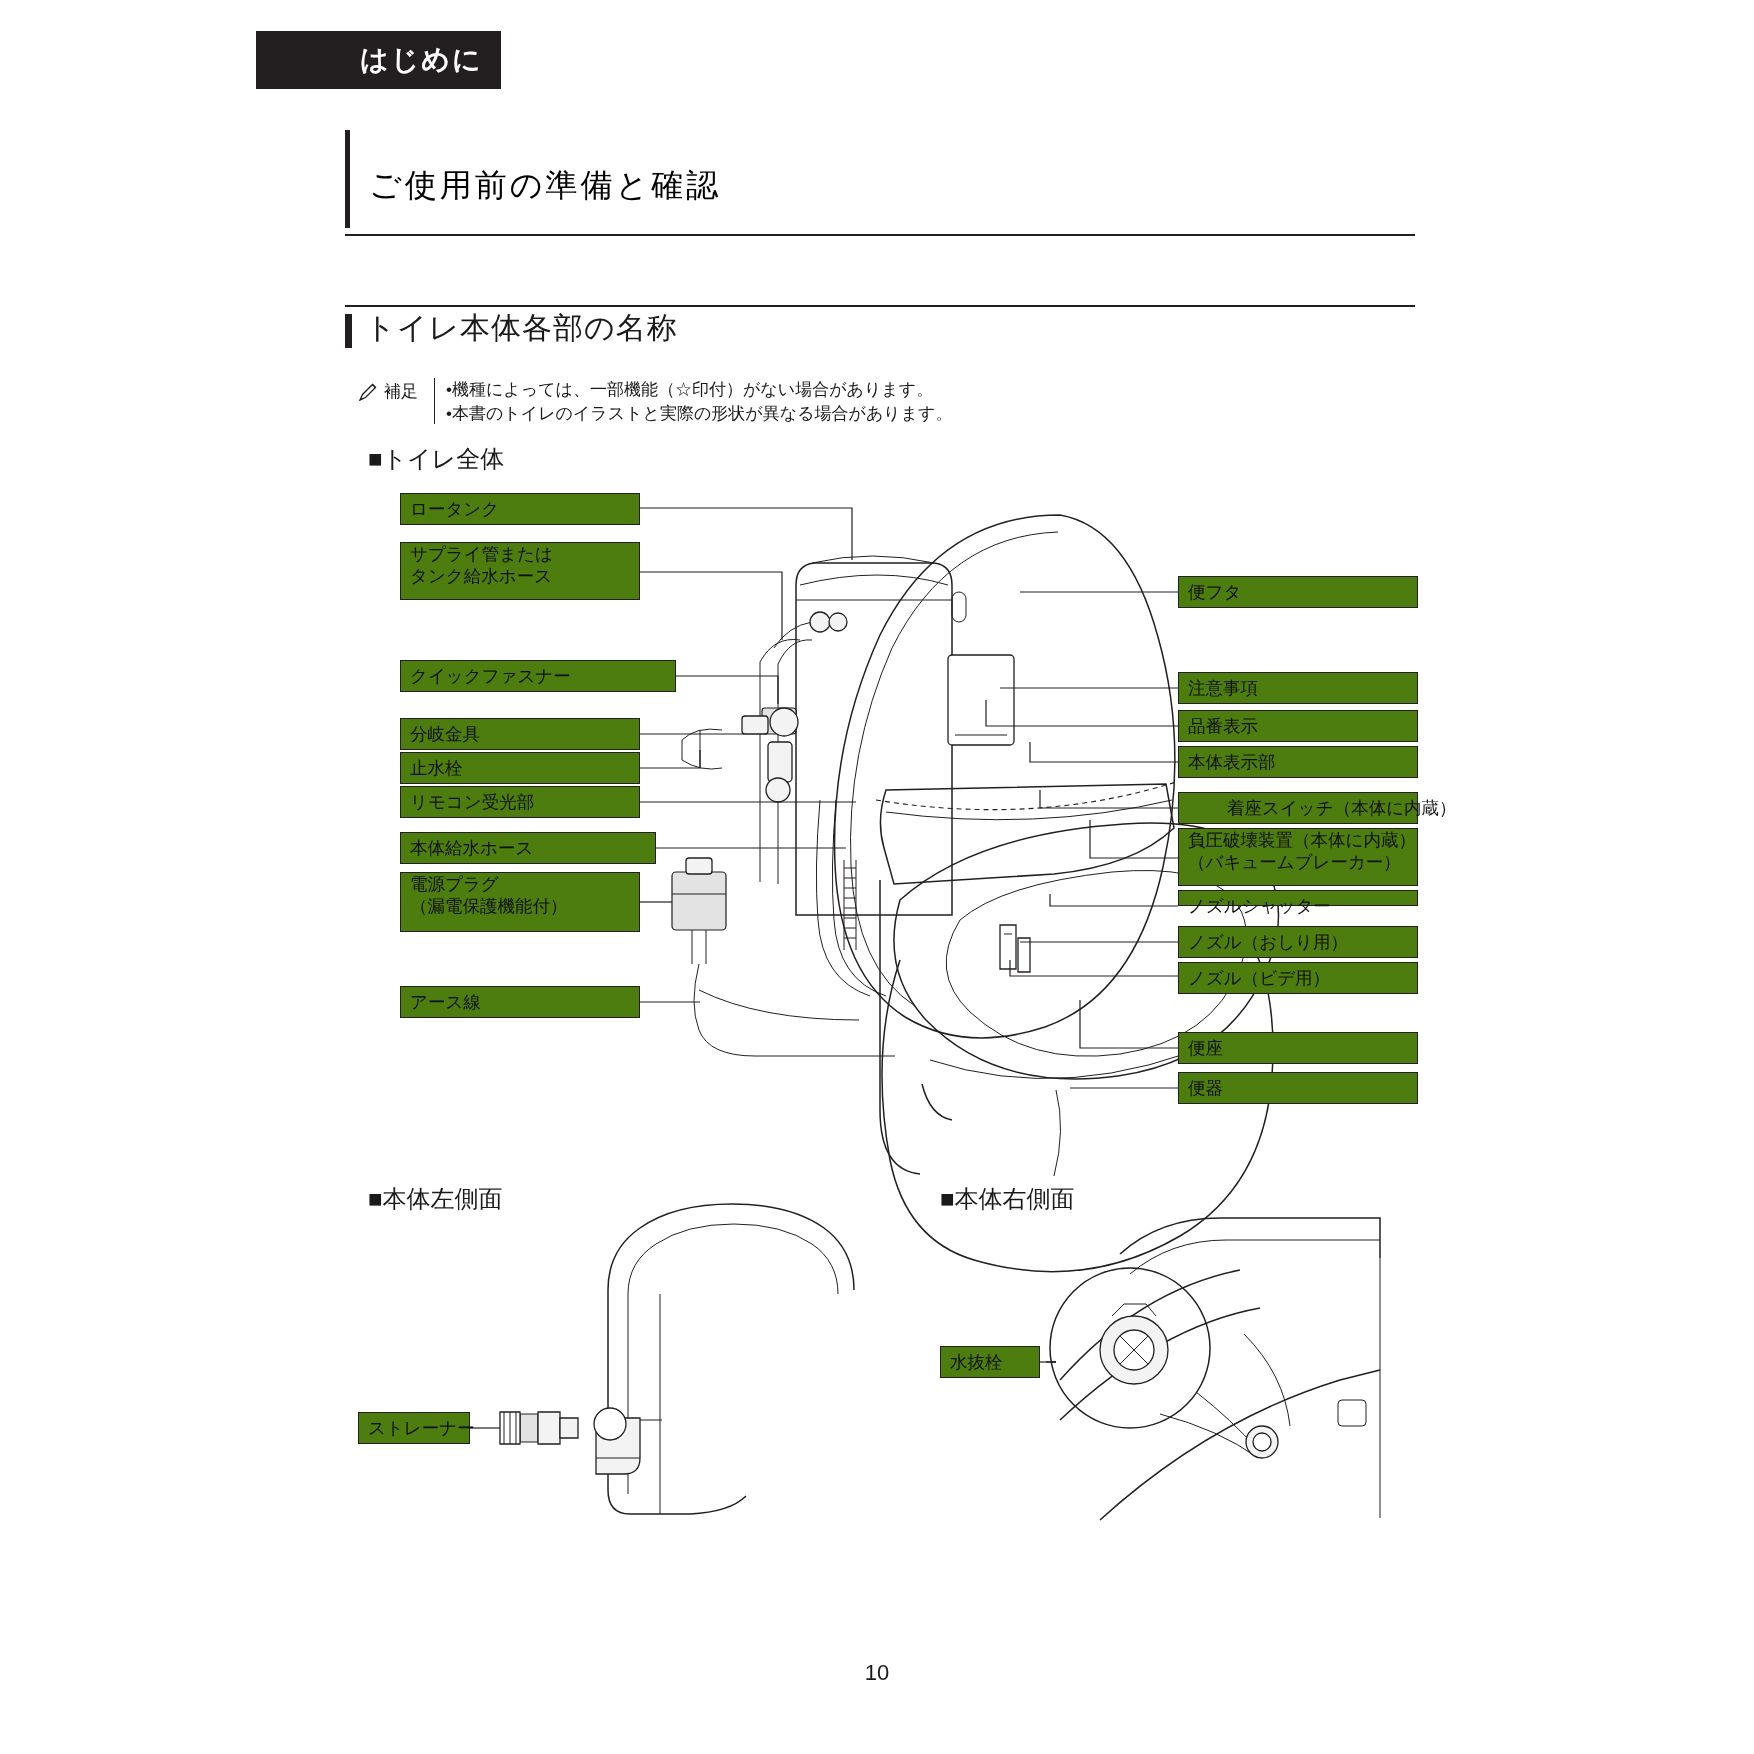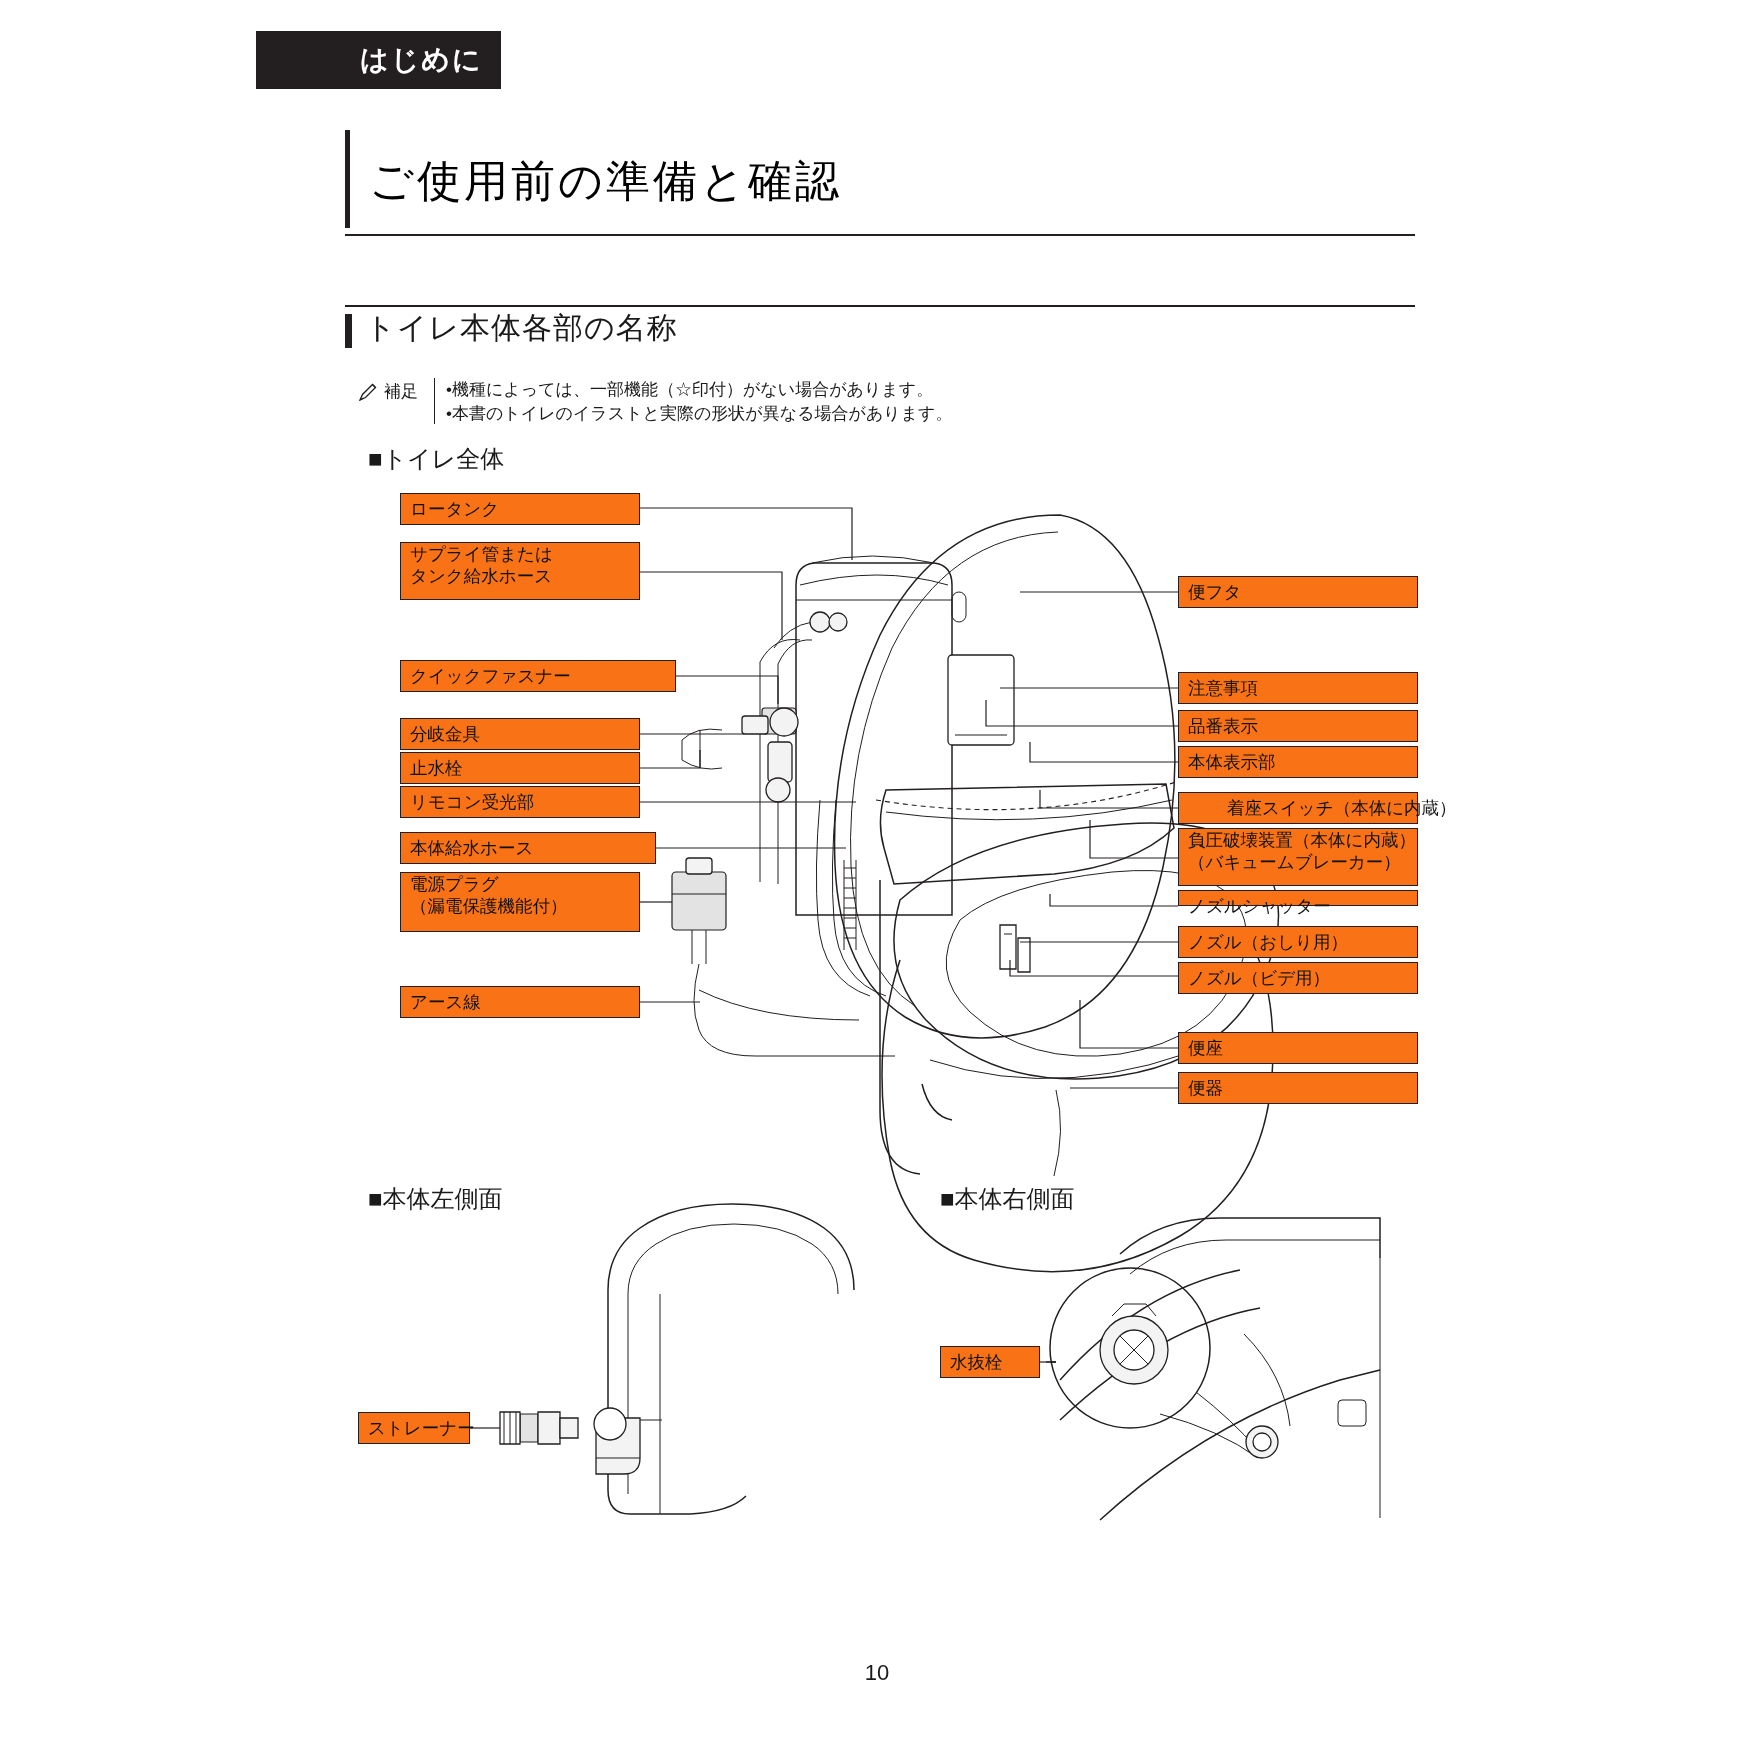--- a/index.html
+++ b/index.html
@@ -49,22 +49,22 @@
   .title-bar {
     position: absolute;
     left: 0; top: 0;
     width: 5px;
     height: 98px;
     background: #231f20;
   }
   .page-title {
     position: absolute;
     left: 24px;
-    top: 22px;
-    font-size: 44px;
+    top: 34px;
+    font-size: 32px;
     letter-spacing: 3px;
     color: #000;
     white-space: nowrap;
   }
   .title-underline {
     position: absolute;
     left: 0;
     top: 104px;
     width: 1070px;
     height: 2px;
@@ -150,21 +150,21 @@
     white-space: nowrap;
   }
   .sub-full { left: 368px; top: 443px; }
   .sub-left { left: 368px; top: 1183px; }
   .sub-right { left: 940px; top: 1183px; }
 
   
   .callout {
     position: absolute;
     border: 1.4px solid #231f20;
-    background: #f97316;
+    background: #4d7c0f;
     font-size: 17.5px;
     line-height: 22px;
     box-sizing: border-box;
     padding: 4px 8px 3px 9px;
     white-space: pre;
     color: #111;
   }
   .callout.two-line { padding-top: 0; }
 
   

